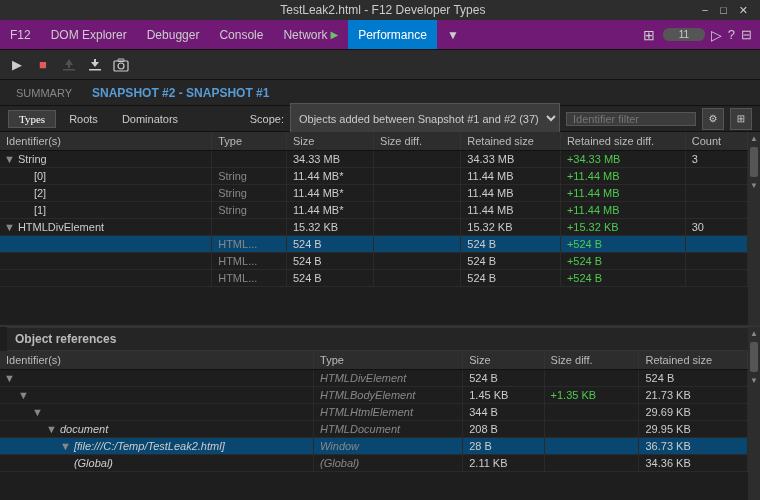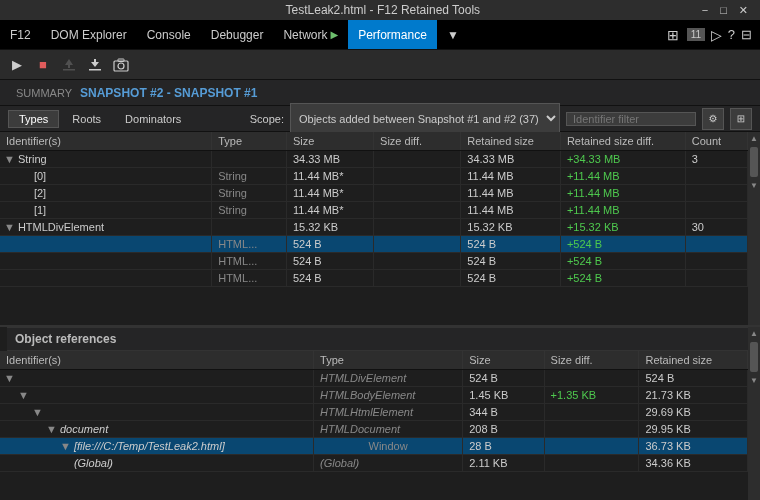--- a/index.html
+++ b/index.html
@@ -16,21 +16,21 @@
       align-items: center;
       justify-content: space-between;
       padding: 3px 8px;
     }
     .title-bar .title-text { flex: 1; text-align: center; font-size: 12px; }
     .title-bar .win-controls { display: flex; gap: 4px; }
     .win-controls span { font-size: 11px; cursor: pointer; color: #ccc; padding: 0 4px; }
 
     
     .menu-bar {
-      background: #000000;
+      background: #701a75;
       display: flex;
       align-items: center;
       height: 30px;
       border-bottom: 1px solid #111;
     }
     .menu-item {
       padding: 0 10px;
       height: 100%;
       display: flex;
       align-items: center;
@@ -56,22 +56,22 @@
       width: 22px; height: 22px;
       display: flex; align-items: center; justify-content: center;
       cursor: pointer; color: #ccc; border: none; background: transparent; font-size: 13px;
     }
     .toolbar-btn.disabled { opacity: 0.4; }
     .toolbar-btn.red { color: #e05c5c; }
     .badge {
       background: #555;
       color: #ccc;
       font-size: 10px;
-      padding: 1px 4px;
-      border-radius: 0;
+      padding: 1px 16px;
+      border-radius: 6px;
       margin-left: 2px;
     }
 
     
     .sub-nav {
       background: #252526;
       display: flex;
       align-items: center;
       height: 26px;
       padding: 0 8px;
@@ -79,40 +79,40 @@
     }
     .sub-nav-item {
       padding: 0 8px;
       color: #888;
       cursor: pointer;
       font-size: 11px;
       height: 100%;
       display: flex;
       align-items: center;
     }
-    .snapshot-label { color: #569cd6; font-size: 12px; font-weight: bold; margin-left: 0; }
+    .snapshot-label { color: #569cd6; font-size: 12px; font-weight: bold; margin-left: 12px; }
 
     
     .type-tabs {
       background: #252526;
       display: flex;
       align-items: center;
       height: 26px;
       padding: 0 8px;
       gap: 2px;
       border-bottom: 1px solid #111;
     }
     .type-tab {
       padding: 2px 10px;
       font-size: 11px;
       cursor: pointer;
       color: #ccc;
       border: 1px solid transparent;
     }
-    .type-tab.active { background: #3c3c3c; border-color: #555; color: #fff; }
+    .type-tab.active { background: #3c3c3c; border-color: #555; color: #fff; font-family: Liberation Serif, serif; }
     .scope-area {
       display: flex;
       align-items: center;
       margin-left: auto;
       gap: 6px;
     }
     .scope-label { color: #ccc; font-size: 11px; }
     .scope-select {
       background: #3c3c3c;
       color: #ccc;
@@ -192,33 +192,33 @@
     .vert-scrollbar .s-arrow { font-size: 8px; color: #888; padding: 2px; cursor: pointer; }
     .vert-scrollbar .s-thumb { width: 8px; height: 30px; background: #555; border-radius: 2px; margin: 2px; }
   </style>
 </head>
 <body>
 
 <div class="layout">
 
   <div class="title-bar">
     <div style="width:60px;"></div>
-    <div class="title-text">TestLeak2.html - F12 Retained Tools</div>
+    <div class="title-text">TestLeak2.html - F12 Developer Types</div>
     <div class="win-controls">
       <span>−</span>
       <span>□</span>
       <span>✕</span>
     </div>
   </div>
 
   <div class="menu-bar">
     <div class="menu-item">F12</div>
     <div class="menu-item">DOM Explorer</div>
+    <div class="menu-item">Debugger</div>
     <div class="menu-item">Console</div>
-    <div class="menu-item">Debugger</div>
     <div class="menu-item">
       <span>Network</span>
       <span class="play-icon">▶</span>
     </div>
     <div class="menu-item active">Performance</div>
     <div class="menu-item">▼</div>
     <div style="flex:1;"></div>
     <div style="display:flex;align-items:center;gap:6px;padding-right:8px;">
       <span style="font-size:14px;color:#ccc;">⊞</span>
       <span class="badge">11</span>
@@ -408,21 +408,21 @@
             </tr>
             <tr>
               <td style="padding-left: 46px;"><span style="color:#888;margin-right:3px;">▼</span><span style="color:#ccc;font-style:italic;">document</span></td>
               <td style="color: rgb(136, 136, 136); font-style: italic;">HTMLDocument</td>
               <td>208 B</td>
               <td></td>
               <td>29.95 KB</td>
             </tr>
             <tr class="selected">
               <td style="padding-left: 60px;"><span style="color:#888;margin-right:3px;">▼</span><span style="color:#ccc;font-style:italic;">[file:///C:/Temp/TestLeak2.html]</span></td>
-              <td style="color: rgb(136, 136, 136);  text-align: center;">Window</td>
+              <td style="color: rgb(136, 136, 136); font-style: italic;">Window</td>
               <td>28 B</td>
               <td></td>
               <td>36.73 KB</td>
             </tr>
             <tr>
               <td style="padding-left: 60px;"><span style="margin-right:3px;color:transparent;">▼</span><span style="color:#ccc;font-style:italic;">(Global)</span></td>
               <td style="color: rgb(136, 136, 136); font-style: italic;">(Global)</td>
               <td>2.11 KB</td>
               <td></td>
               <td>34.36 KB</td>

